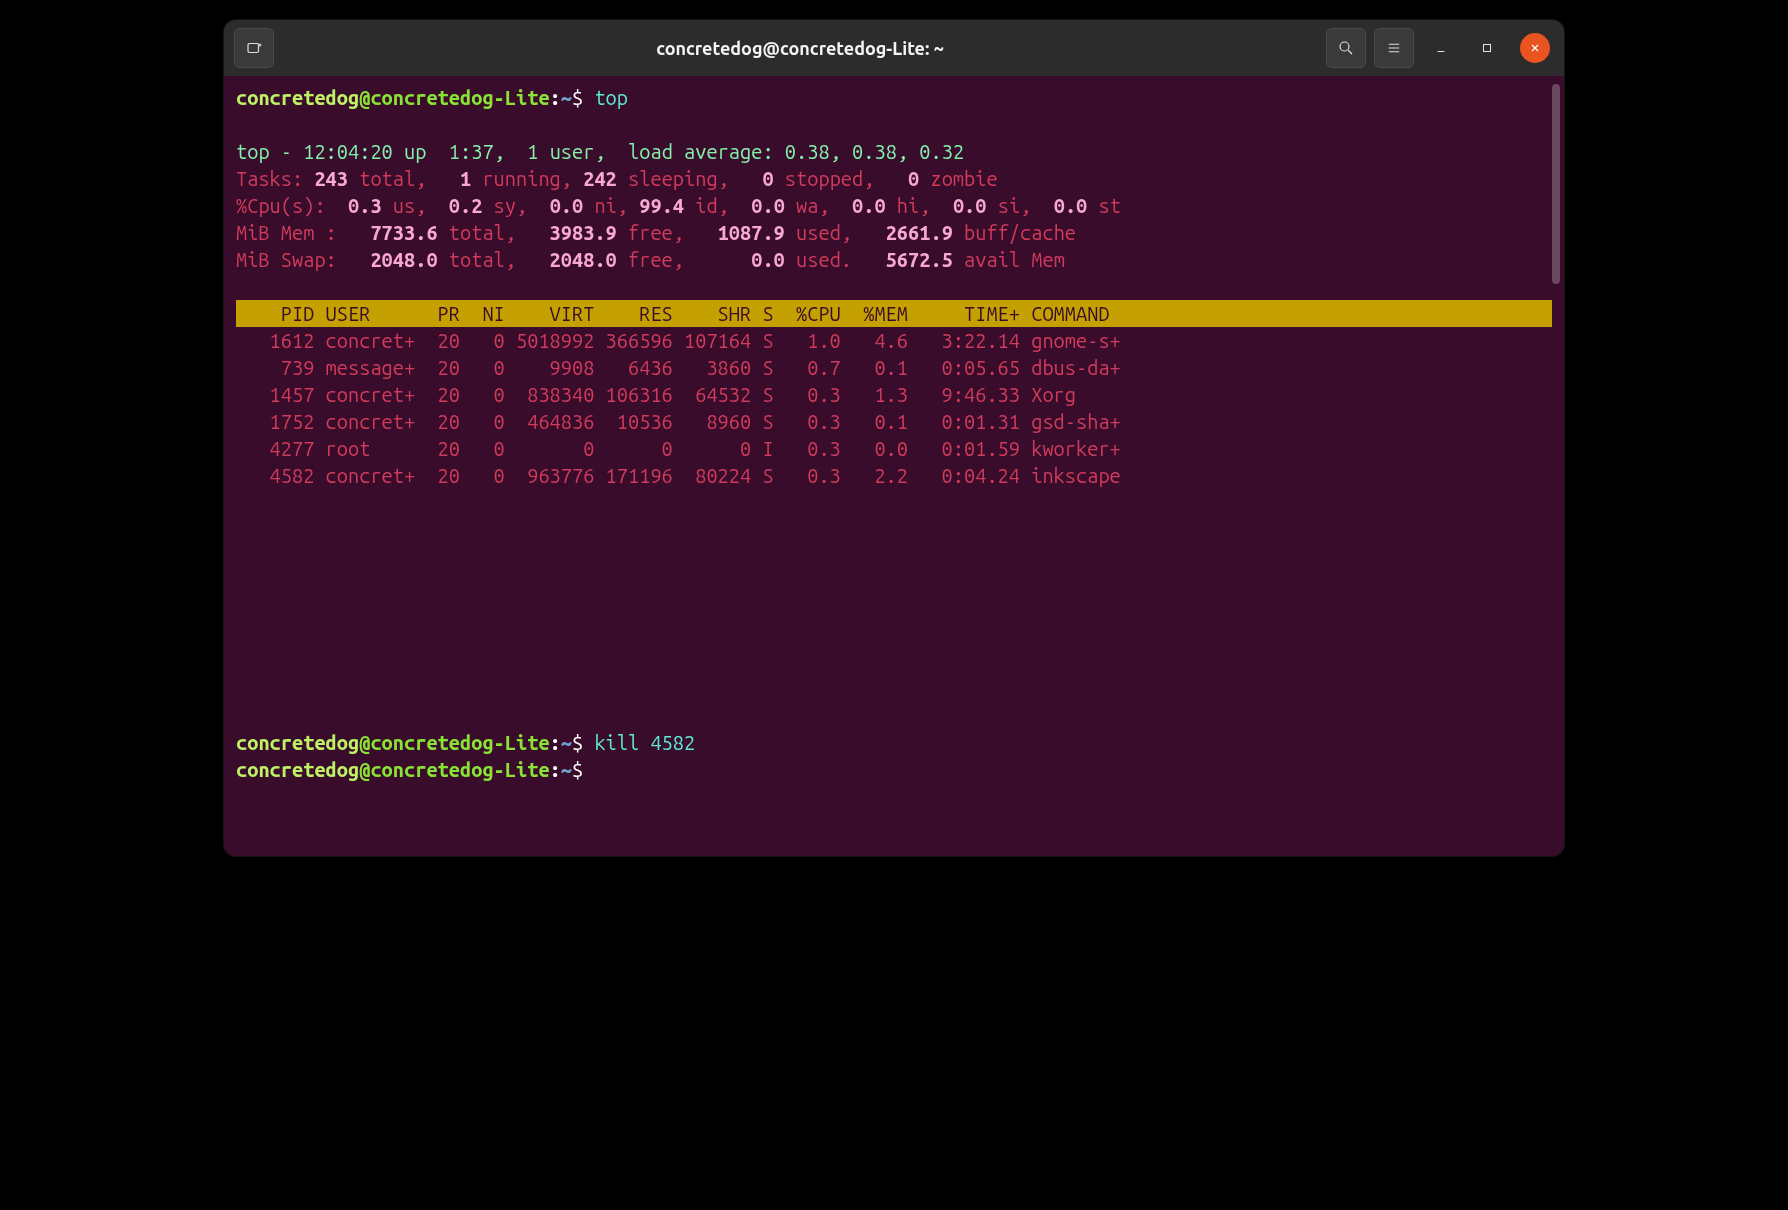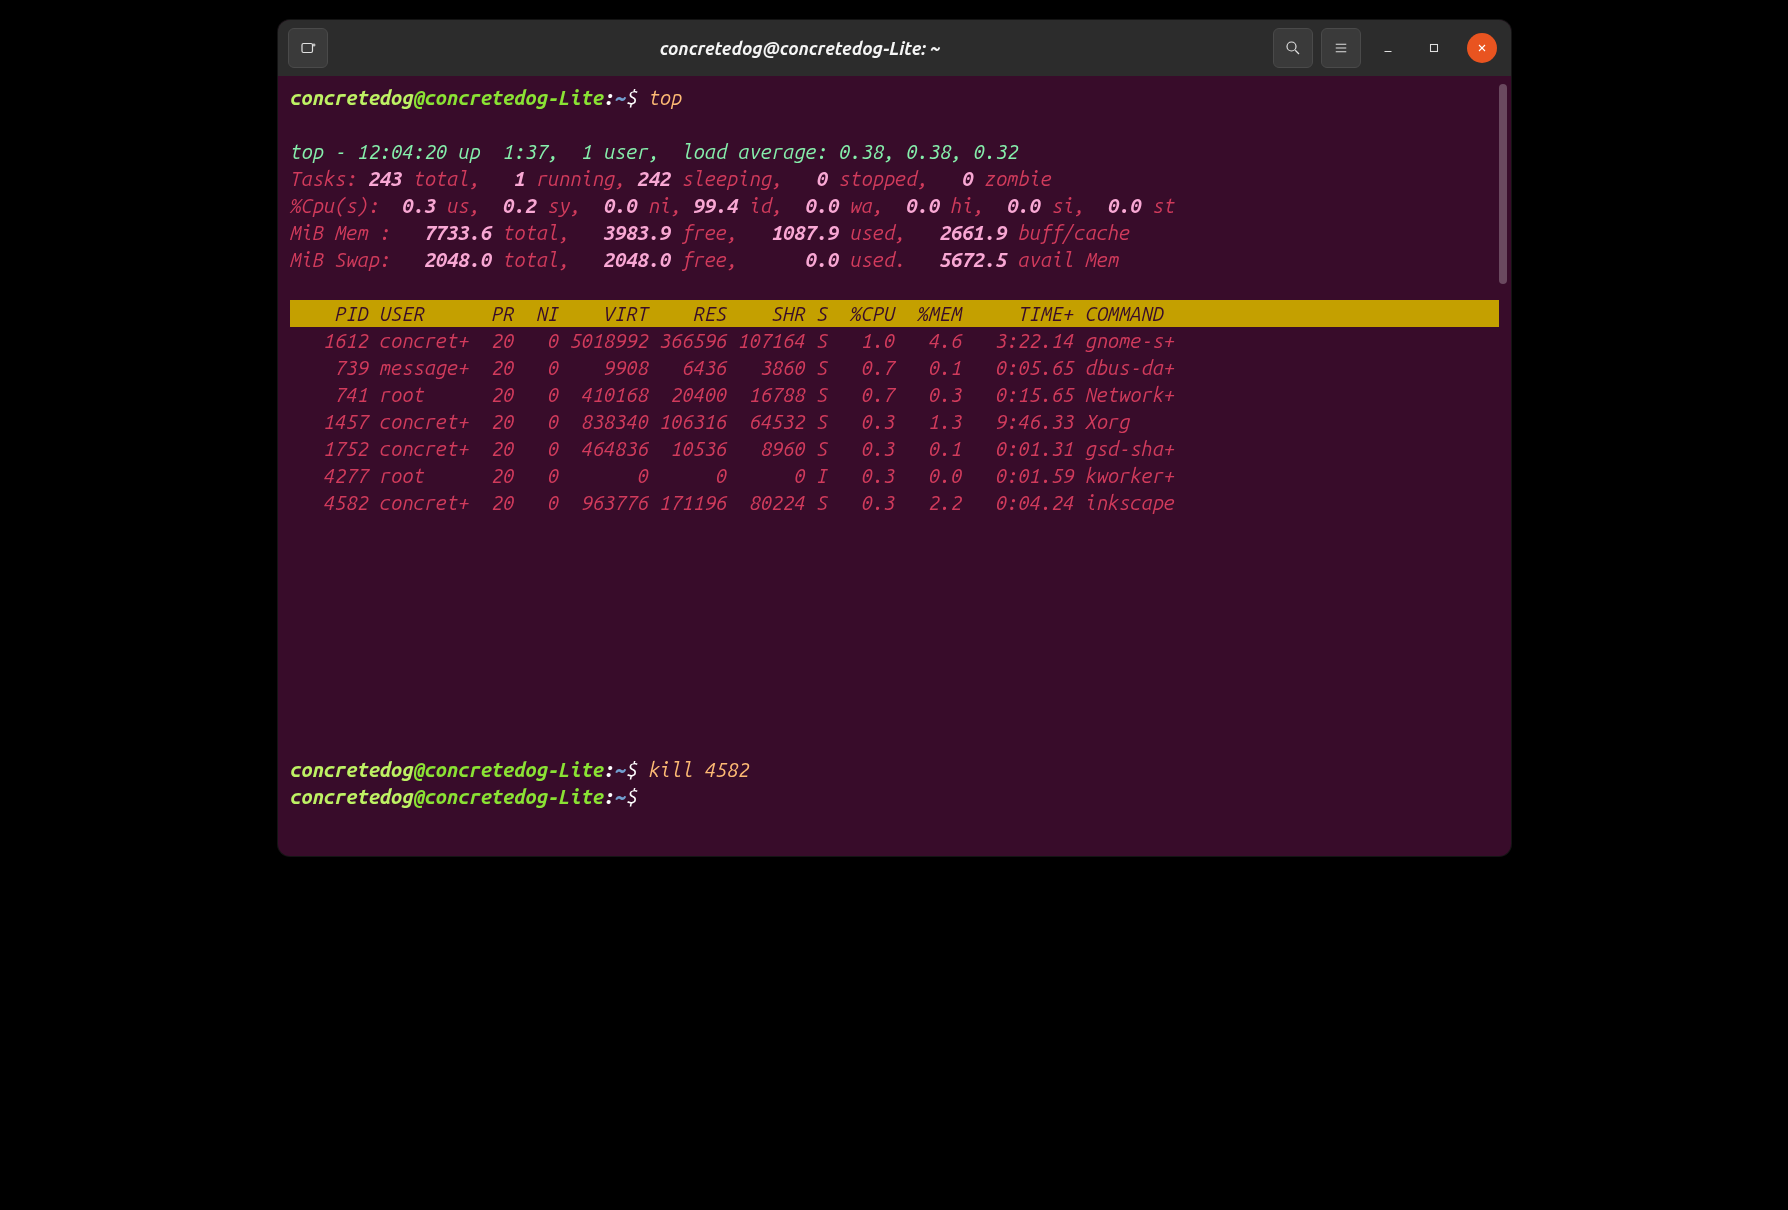--- a/index.html
+++ b/index.html
@@ -6,26 +6,25 @@
 body {
   background: #000;
   font-family: 'Ubuntu Mono', 'DejaVu Sans Mono', 'Courier New', monospace;
   display: flex;
   align-items: flex-start;
   justify-content: center;
   min-height: 100vh;
   padding: 20px;
 }
 .window {
-  width: 1233px;
+  width: 1340px;
   background: #380c2a;
   border-radius: 12px;
   overflow: hidden;
   box-shadow: 0 0 0 1px rgba(255,255,255,0.08);
-  font-style: italic;
 }
 .titlebar {
   background: #2c2c2c;
   height: 56px;
   display: flex;
   align-items: center;
   padding: 0 10px;
   gap: 8px;
 }
 .tb-btn {
@@ -91,21 +90,21 @@
   background: rgba(255,255,255,0.25);
   border-radius: 4px;
 }
 pre { font-family: inherit; margin: 0; white-space: pre; }
 
 .user { color: #bef264; font-weight: bold; }
 .host { color: #8ae234; font-weight: bold; }
 .colon { color: #fff; font-weight: bold; }
 .path { color: #729fcf; font-weight: bold; }
 .dollar { color: #fff; }
-.cmd { color: #fdba74; }
+.cmd { color: #5eead4; }
 
 .summary { color: #86efac; }
 .label-red { color: #d13b5c; }
 .val-white { color: #f9a8d4; font-weight: bold; }
 
 .header-bar {
   background: #c4a000;
   color: #380c2a;
   font-weight: normal;
   display: block;
@@ -178,21 +177,20 @@
 
     <pre><span class="label-red">MiB Swap:   </span><span class="val-white">2048.0</span><span class="label-red"> total,   </span><span class="val-white">2048.0</span><span class="label-red"> free,      </span><span class="val-white">0.0</span><span class="label-red"> used.   </span><span class="val-white">5672.5</span><span class="label-red"> avail Mem</span></pre>
 
     <div class="gap"></div>
 
     <pre class="header-bar">    PID USER      PR  NI    VIRT    RES    SHR S  %CPU  %MEM     TIME+ COMMAND    </pre>
 
     <div id="proc-list">
         <pre class="proc-row">   1612 concret+  20   0 5018992 366596 107164 S   1.0   4.6   3:22.14 gnome-s+</pre>
         <pre class="proc-row">    739 message+  20   0    9908   6436   3860 S   0.7   0.1   0:05.65 dbus-da+</pre>
-        <pre class="proc-row">    741 root      20   0  410168  20400  16788 S   0.7   0.3   0:15.65 Network+</pre>
         <pre class="proc-row">   1457 concret+  20   0  838340 106316  64532 S   0.3   1.3   9:46.33 Xorg</pre>
         <pre class="proc-row">   1752 concret+  20   0  464836  10536   8960 S   0.3   0.1   0:01.31 gsd-sha+</pre>
         <pre class="proc-row">   4277 root      20   0       0      0      0 I   0.3   0.0   0:01.59 kworker+</pre>
         <pre class="proc-row">   4582 concret+  20   0  963776 171196  80224 S   0.3   2.2   0:04.24 inkscape</pre>
       </div>
 
     <div style="height:240px"></div>
 
     <pre><span class="user">concretedog</span><span class="host">@</span><span class="host">concretedog-Lite</span><span class="colon">:</span><span class="path">~</span><span class="dollar">$</span> <span class="cmd">kill 4582</span></pre>
 

